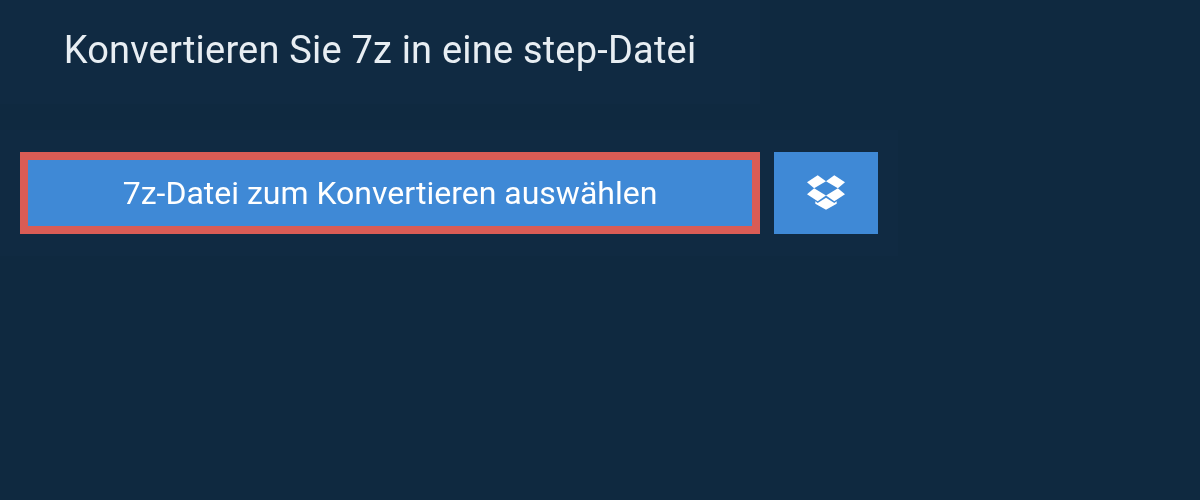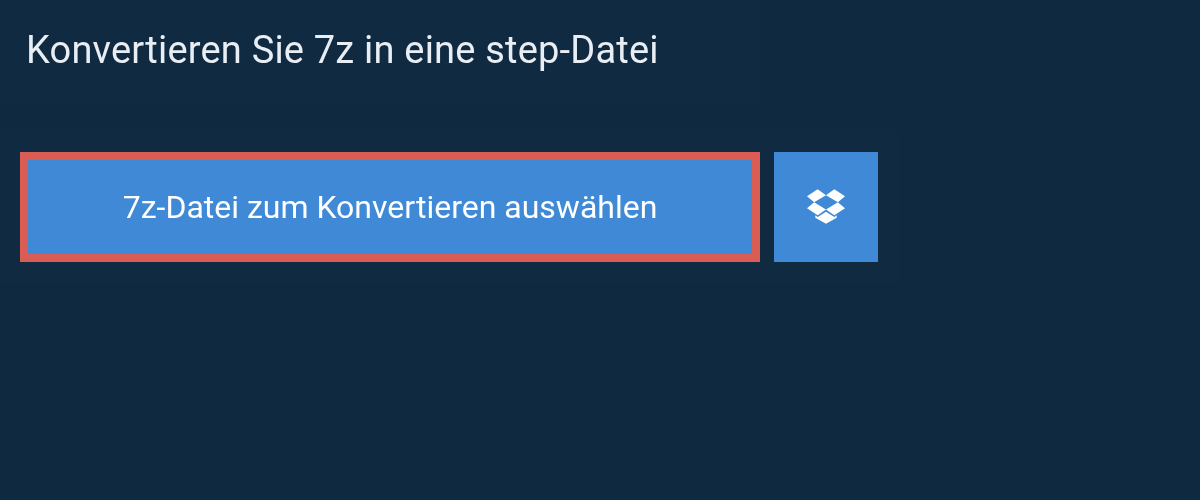--- a/index.html
+++ b/index.html
@@ -14,37 +14,38 @@
       background: #102a42;
       padding: 28px 26px 32px 26px;
       display: inline-block;
       min-width: 760px;
     }
     .title {
       color: #e8eef3;
       font-size: 38px;
       font-weight: 400;
       letter-spacing: 0.2px;
+      text-align: center;
     }
     .button-row {
       background: #102a42;
       padding: 22px 20px;
       display: flex;
       align-items: stretch;
       gap: 14px;
       width: 898px;
       margin-top: 26px;
     }
     .select-file-btn {
       background: #3f89d6;
       border: 8px solid #d95c55;
       color: #ffffff;
       font-size: 32px;
       font-weight: 400;
-      padding: 28px 44px;
+      padding: 14px 44px;
       flex: 0 0 auto;
       width: 740px;
       cursor: pointer;
       text-align: center;
       display: flex;
       align-items: center;
       justify-content: center;
       line-height: 1.2;
     }
     .dropbox-btn {

